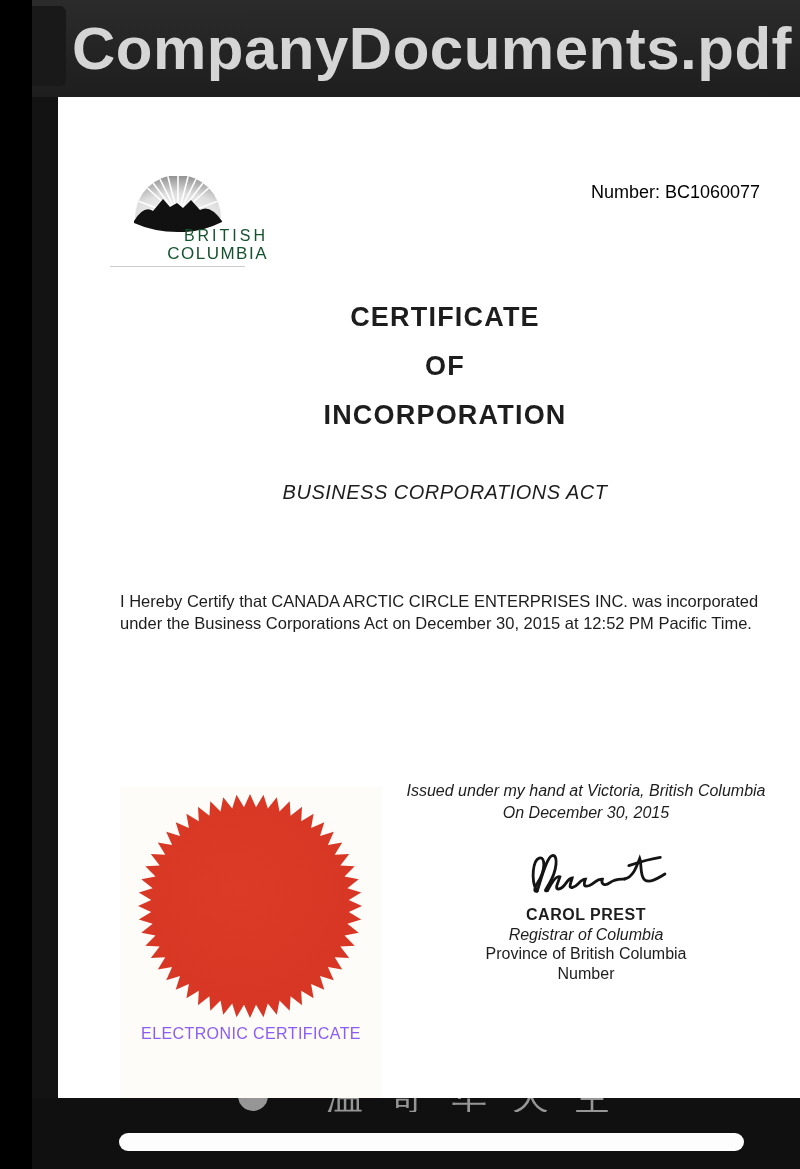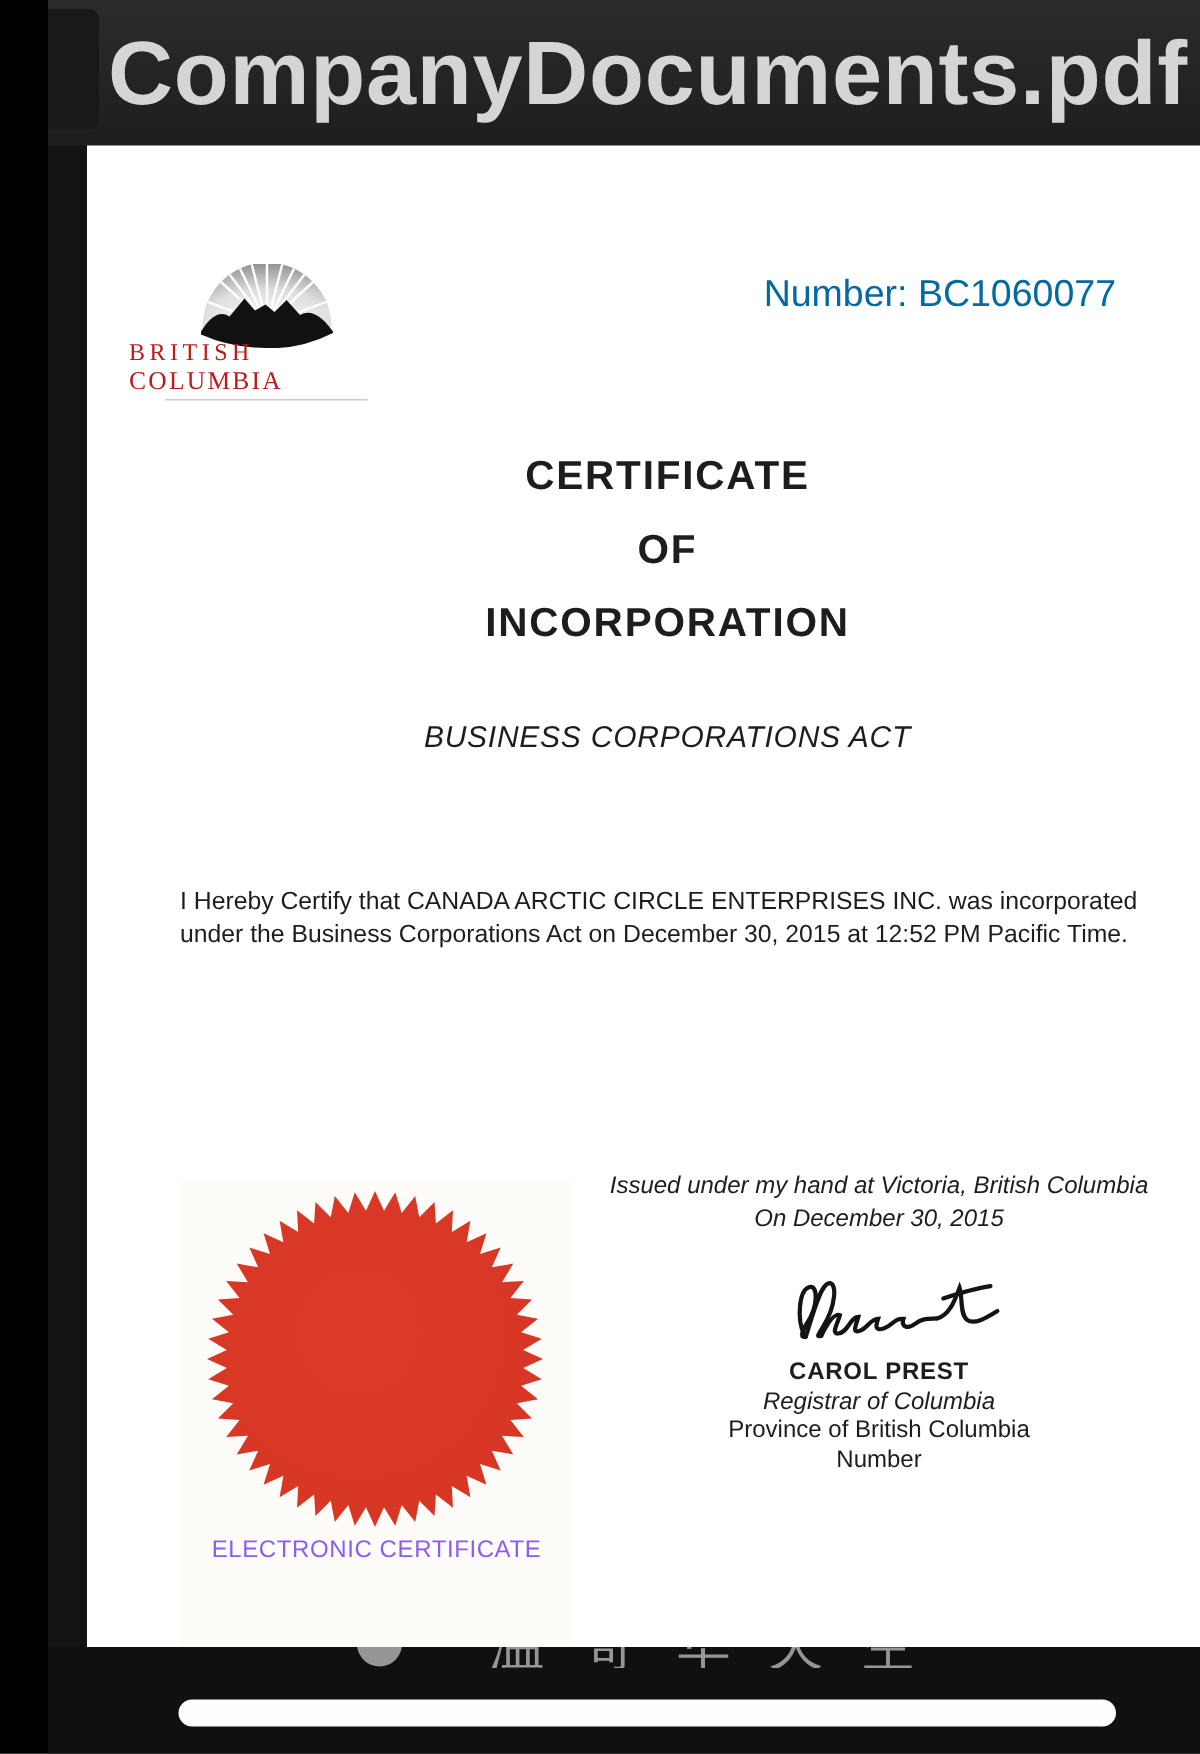--- a/index.html
+++ b/index.html
@@ -22,28 +22,28 @@
     color:#d5d5d6;font-size:60px;font-weight:bold;letter-spacing:0.5px;
     white-space:nowrap;
   }
   
   .page{
     position:absolute;left:26px;top:97px;width:774px;height:1001px;
     background:#ffffff;color:#1d1d1d;
   }
   .bc-logo{position:absolute;left:76px;top:79px;width:88px;height:56px;}
   .bc-logo-text{
-    position:absolute;left:28px;top:131px;width:182px;text-align:left;
-    font-family:Liberation Serif, serif;color:#b91c1c;
+    position:absolute;left:28px;top:131px;width:182px;text-align:right;
+    font-family:Liberation Sans, sans-serif;color:#14532d;
   }
   .bc-logo-line1{font-size:16px;letter-spacing:3px;line-height:16px;}
   .bc-logo-line2{font-size:17px;letter-spacing:1.5px;line-height:17px;margin-top:1px;}
   .bc-logo-rule{position:absolute;left:52px;top:169px;width:135px;height:1px;background:#cccccc;}
   .doc-number{
-    position:absolute;top:85px;right:88px;font-size:25px;color:#0369a1;
+    position:absolute;top:85px;right:72px;font-size:18px;color:#000000;
   }
   .doc-title{
     position:absolute;left:0;top:196px;width:100%;text-align:center;
     font-size:27px;font-weight:bold;letter-spacing:1.2px;
   }
   .doc-title div{height:49px;line-height:49px;}
   .act-line{
     position:absolute;left:0;top:384px;width:100%;text-align:center;
     font-size:20px;font-style:italic;letter-spacing:0.5px;
   }

